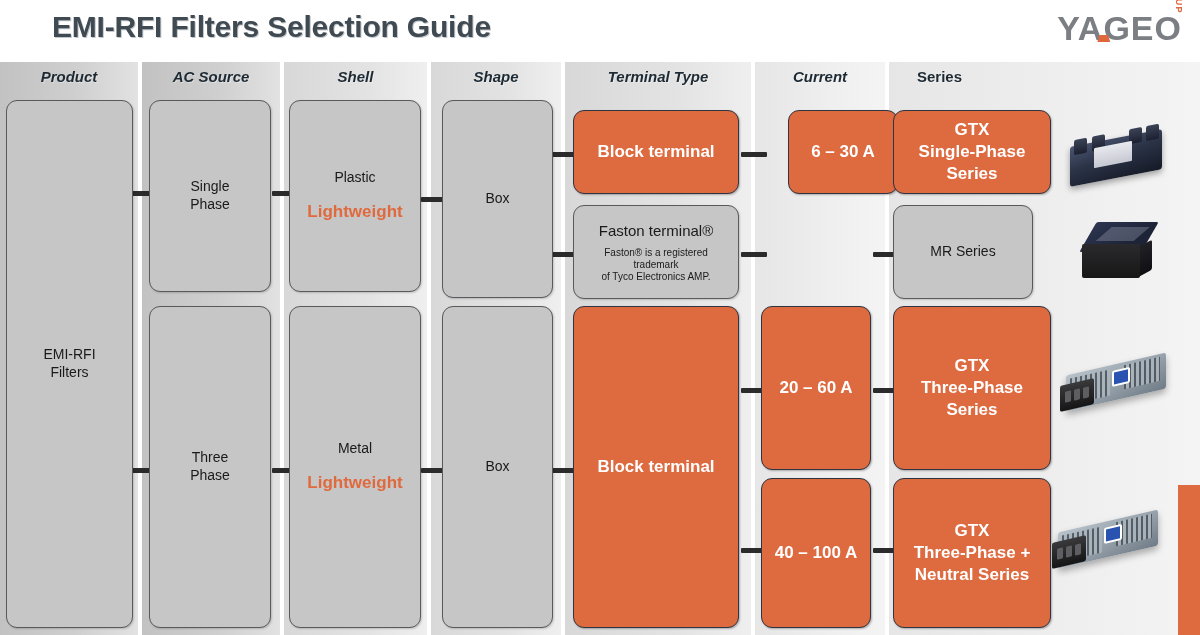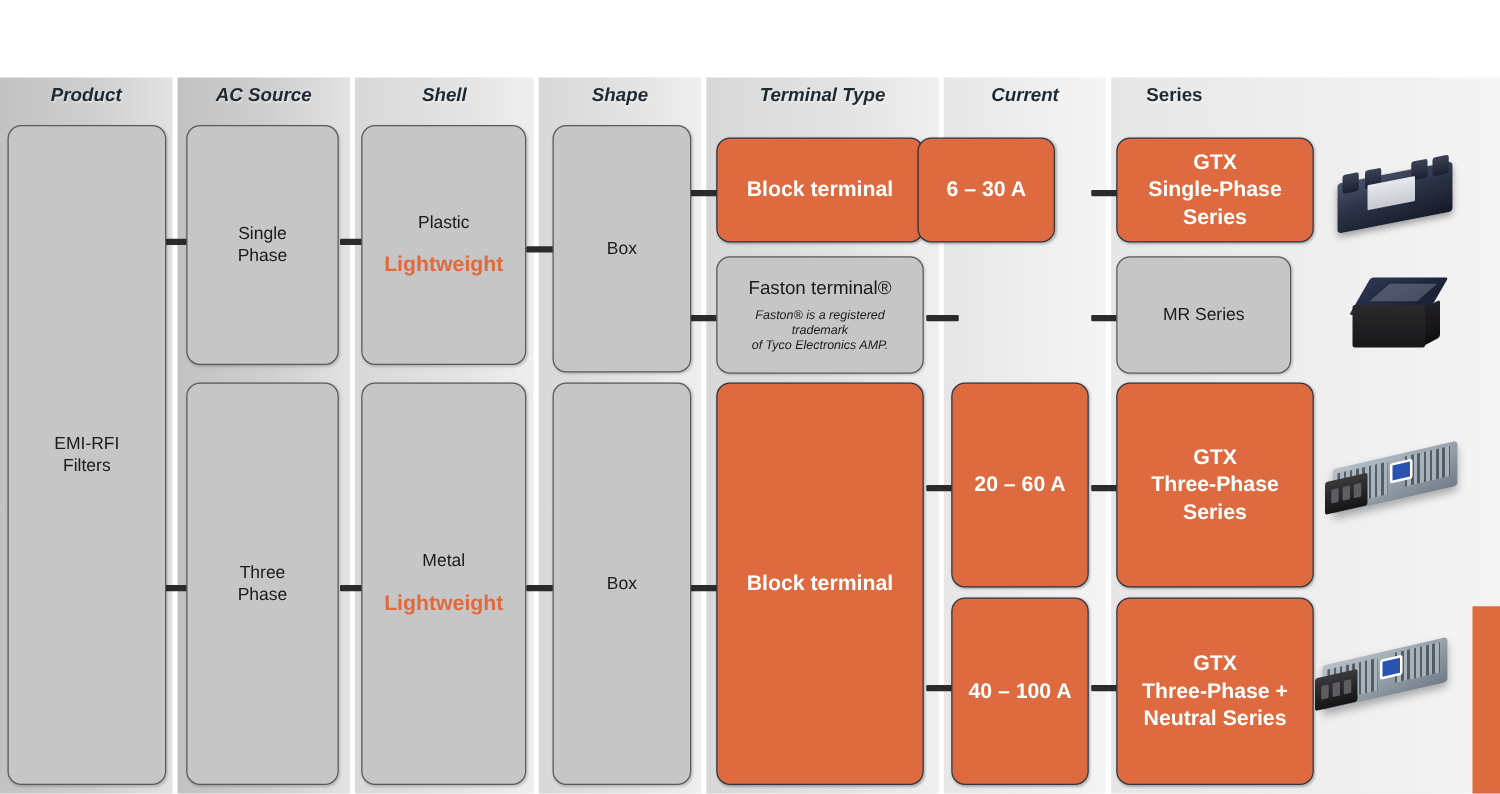--- a/index.html
+++ b/index.html
@@ -86,21 +86,21 @@
     border-color: #2f3542;
     color: #ffffff;
     font-weight: bold;
     font-size: 17px;
     box-shadow: 1px 1px 2px rgba(0,0,0,0.28);
   }
   .sub-orange {
     color: #e06a3e; font-weight: bold; font-size: 17px; margin-top: 14px;
   }
   .fineprint {
-    font-size: 10px; font-style: italic; color: #1a1a1a;
+    font-size: 10px; color: #1a1a1a;
     line-height: 1.22; margin-top: 7px; padding: 0 4px;
   }
   .node .t1 { display:block; }
 
   
   .conn {
     position: absolute; height: 5px; background: #2b2b2b;
     border-radius: 1px;
   }
 
@@ -184,20 +184,29 @@
   #orange-edge {
     position:absolute; right:0; width:22px;
     background:#de6a3f;
   }
 </style>
 </head>
 <body>
 
 <div id="page">
 
+  <div id="header">
+    <div id="page-title">EMI-RFI Filters Selection Guide</div>
+
+    <div id="logo">
+      <div id="logo-word">YAGEO</div>
+      <div id="logo-a-accent"></div>
+      <div id="logo-group">GROUP</div>
+    </div>
+  </div>
 
   <div class="col-band" style="left:0px;   width:138px;">
     <div class="col-head center">Product</div>
   </div>
   <div class="col-band" style="left:142px; width:138px;">
     <div class="col-head center">AC Source</div>
   </div>
   <div class="col-band light" style="left:284px; width:143px;">
     <div class="col-head center">Shell</div>
   </div>
@@ -272,21 +281,21 @@
   </div>
   <div class="node" style="left:573px; top:205px; width:166px; height:94px;">
     <span class="t1" style="font-size:15px;">Faston terminal®</span>
     <span class="fineprint">Faston® is a registered trademark</span>
     <span class="fineprint" style="margin-top:0;">of Tyco Electronics AMP.</span>
   </div>
   <div class="node orange" style="left:573px; top:306px; width:166px; height:322px;">
     <span class="t1">Block terminal</span>
   </div>
 
-  <div class="node orange" style="left:734px; top:110px; width:110px; height:84px;">
+  <div class="node orange" style="left:788px; top:110px; width:110px; height:84px;">
     <span class="t1">6 – 30 A</span>
   </div>
   <div class="node orange" style="left:761px; top:306px; width:110px; height:164px;">
     <span class="t1">20 – 60 A</span>
   </div>
   <div class="node orange" style="left:761px; top:478px; width:110px; height:150px;">
     <span class="t1">40 – 100 A</span>
   </div>
 
   <div class="node orange" style="left:893px; top:110px; width:158px; height:84px;">

